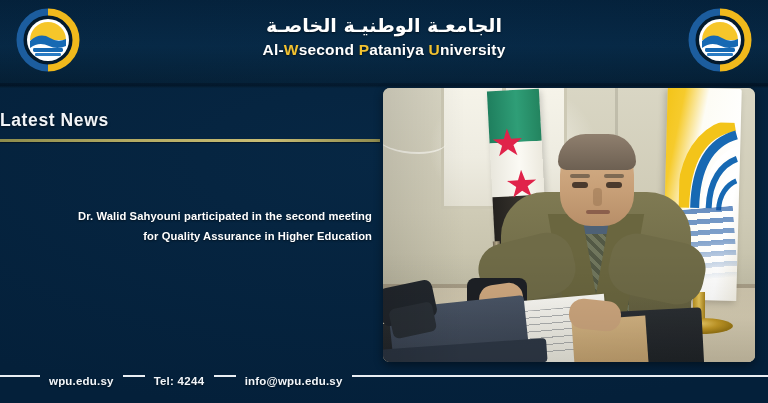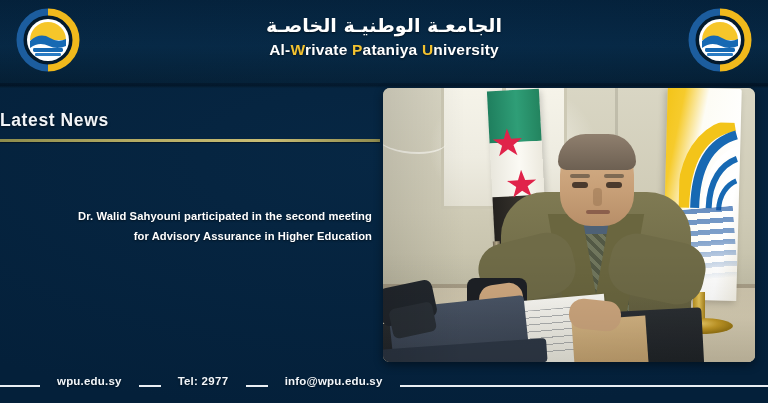--- a/index.html
+++ b/index.html
@@ -451,22 +451,22 @@
     position: absolute;
     left: 0; right: 0;
     bottom: 0;
     height: 40px;
   }
   .footer-row {
     position: absolute;
     left: 0; right: 0;
     top: 12px;
     display: flex;
-    align-items: flex-end;
-    gap: 8px;
+    align-items: flex-start;
+    gap: 0;
   }
   .fline {
     height: 2px;
     background: #e9eef3;
     flex: 0 0 auto;
   }
   .fline.lead  { width: 40px; }
   .fline.mid   { width: 22px; }
   .fline.tail  { flex: 1 1 auto; }
   .fitem {
@@ -499,42 +499,42 @@
       <circle cx="32" cy="32" r="21" fill="#ffffff"></circle>
       <path d="M14 32 a18 18 0 0 1 36 0 z" fill="#f6c62a"></path>
       <path d="M14 33 q10 -9 20 -3 q8 5 16 1 l0 7 q-9 4 -17 0 q-10 -5 -19 2 z" fill="#1769b3"></path>
       <rect x="17" y="40" width="30" height="4" rx="1.4" fill="#1769b3"></rect>
       <rect x="19" y="45" width="26" height="3" rx="1.2" fill="#2b7cc4"></rect>
     </svg>
   </div>
 
   <div class="titles">
     <div class="title-ar">الجامعـة الوطنيـة الخاصـة</div>
-    <div class="title-en"><span>Al-</span><span class="hl">W</span><span>rivate </span><span class="hl">P</span><span>ataniya </span><span class="hl">U</span><span>niversity</span></div>
+    <div class="title-en"><span>Al-</span><span class="hl">W</span><span>second </span><span class="hl">P</span><span>ataniya </span><span class="hl">U</span><span>niversity</span></div>
   </div>
 
   <div class="logo right">
     <svg viewBox="0 0 64 64" aria-hidden="true">
       <circle cx="32" cy="32" r="30" fill="#031a2d"></circle>
       <path d="M32 4 A28 28 0 0 1 32 60" fill="none" stroke="#f0b91c" stroke-width="7"></path>
       <path d="M32 60 A28 28 0 0 1 32 4" fill="none" stroke="#1c5d9e" stroke-width="7"></path>
       <circle cx="32" cy="32" r="21" fill="#ffffff"></circle>
       <path d="M14 32 a18 18 0 0 1 36 0 z" fill="#f6c62a"></path>
       <path d="M14 33 q10 -9 20 -3 q8 5 16 1 l0 7 q-9 4 -17 0 q-10 -5 -19 2 z" fill="#1769b3"></path>
       <rect x="17" y="40" width="30" height="4" rx="1.4" fill="#1769b3"></rect>
       <rect x="19" y="45" width="26" height="3" rx="1.2" fill="#2b7cc4"></rect>
     </svg>
   </div>
 
   <div class="news-heading">Latest News</div>
   <div class="news-rule"></div>
 
   <div class="news-body">
     <span>Dr. Walid Sahyouni participated in the second meeting</span>
-    <span>for Advisory Assurance in Higher Education</span>
+    <span>for Quality Assurance in Higher Education</span>
   </div>
 
   <div class="photo-frame">
     <div class="photo">
       <div class="ph-wall"></div>
       <div class="ph-glow"></div>
       <div class="ph-window"></div>
       <div class="ph-wall-seam"></div>
       <div class="ph-floorline"></div>
       <div class="ph-lower"></div>
@@ -601,21 +601,21 @@
     </div>
   </div>
 
   <div class="footer">
     <div class="footer-row">
       <div class="fline lead"></div>
       <div class="fitem">wpu.edu.sy</div>
       <div class="fline mid"></div>
       <div class="fitem tel">
         <span>Tel:</span>
-        <b>2977</b>
+        <b>4244</b>
       </div>
       <div class="fline mid"></div>
       <div class="fitem">info@wpu.edu.sy</div>
       <div class="fline tail"></div>
     </div>
   </div>
 
 </div>
 
 </body></html>

